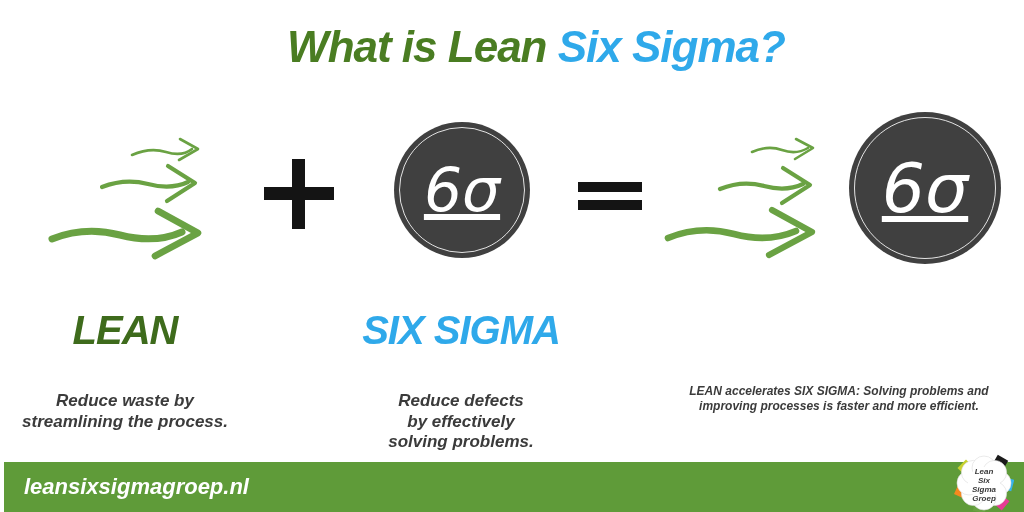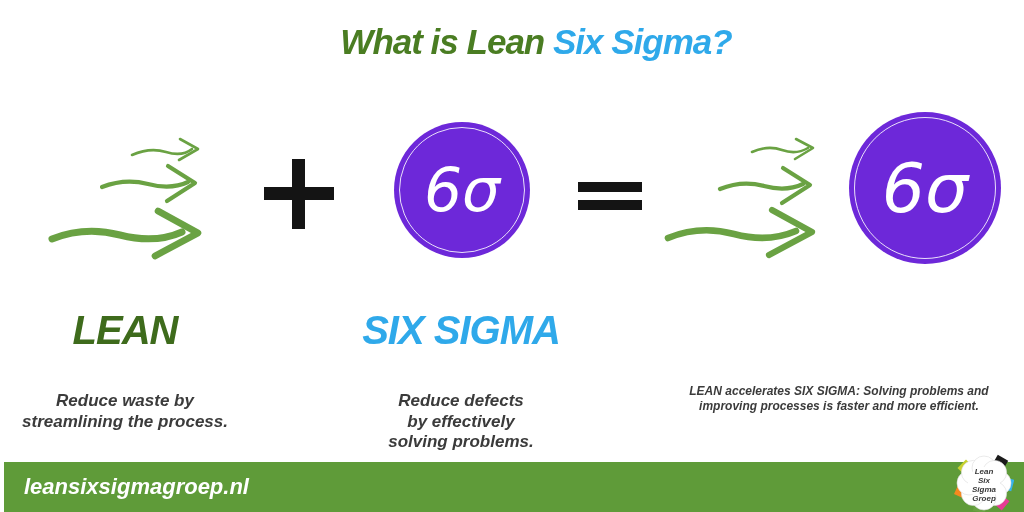--- a/index.html
+++ b/index.html
@@ -3,40 +3,41 @@
 <meta charset="utf-8">
 <style>
   html,body{margin:0;padding:0;background:#fff;}
   .canvas{
     position:relative;width:1024px;height:512px;overflow:hidden;background:#ffffff;
     font-family:"Liberation Sans", sans-serif;
   }
   
   .title{
     position:absolute;left:48px;top:22px;width:976px;margin:0;
-    text-align:center;font-size:35px;line-height:1.15;
+    text-align:center;font-size:44px;line-height:1.15;
     font-style:italic;font-weight:bold;letter-spacing:-1px;white-space:pre;
   }
   .t-green{color:#4a7d22;}
   .t-blue{color:#2fa9ea;}
   
   .arrows{position:absolute;}
   .arrows-left{left:40px;top:130px;}
   .arrows-right{left:660px;top:136px;}
   .op{position:absolute;}
   .plus{left:264px;top:159px;width:70px;height:70px;}
   .plus .v{position:absolute;left:28px;top:0;width:13px;height:70px;background:#141414;}
   .plus .h{position:absolute;top:28px;left:0;width:70px;height:13px;background:#141414;}
   .equals{left:578px;top:182px;width:64px;height:28px;}
   .equals span{display:block;width:64px;height:10px;background:#141414;margin-bottom:8px;}
   .circle{
-    position:absolute;border-radius:50%;background:#6d28d9;
+    position:absolute;border-radius:50%;background:#404040;
     display:flex;align-items:center;justify-content:center;
     color:#ffffff;font-style:italic;font-weight:normal;
     font-family:"DejaVu Sans", sans-serif;
+    text-decoration:underline;
   }
   .circle::after{
     content:"";position:absolute;left:5px;top:5px;right:5px;bottom:5px;
     border:1.6px solid rgba(255,255,255,.85);border-radius:50%;
   }
   .circle-left{left:394px;top:122px;width:136px;height:136px;font-size:60px;}
   .circle-right{left:849px;top:112px;width:152px;height:152px;font-size:68px;}
   
   .heading{
     position:absolute;top:308px;margin:0;text-align:center;

